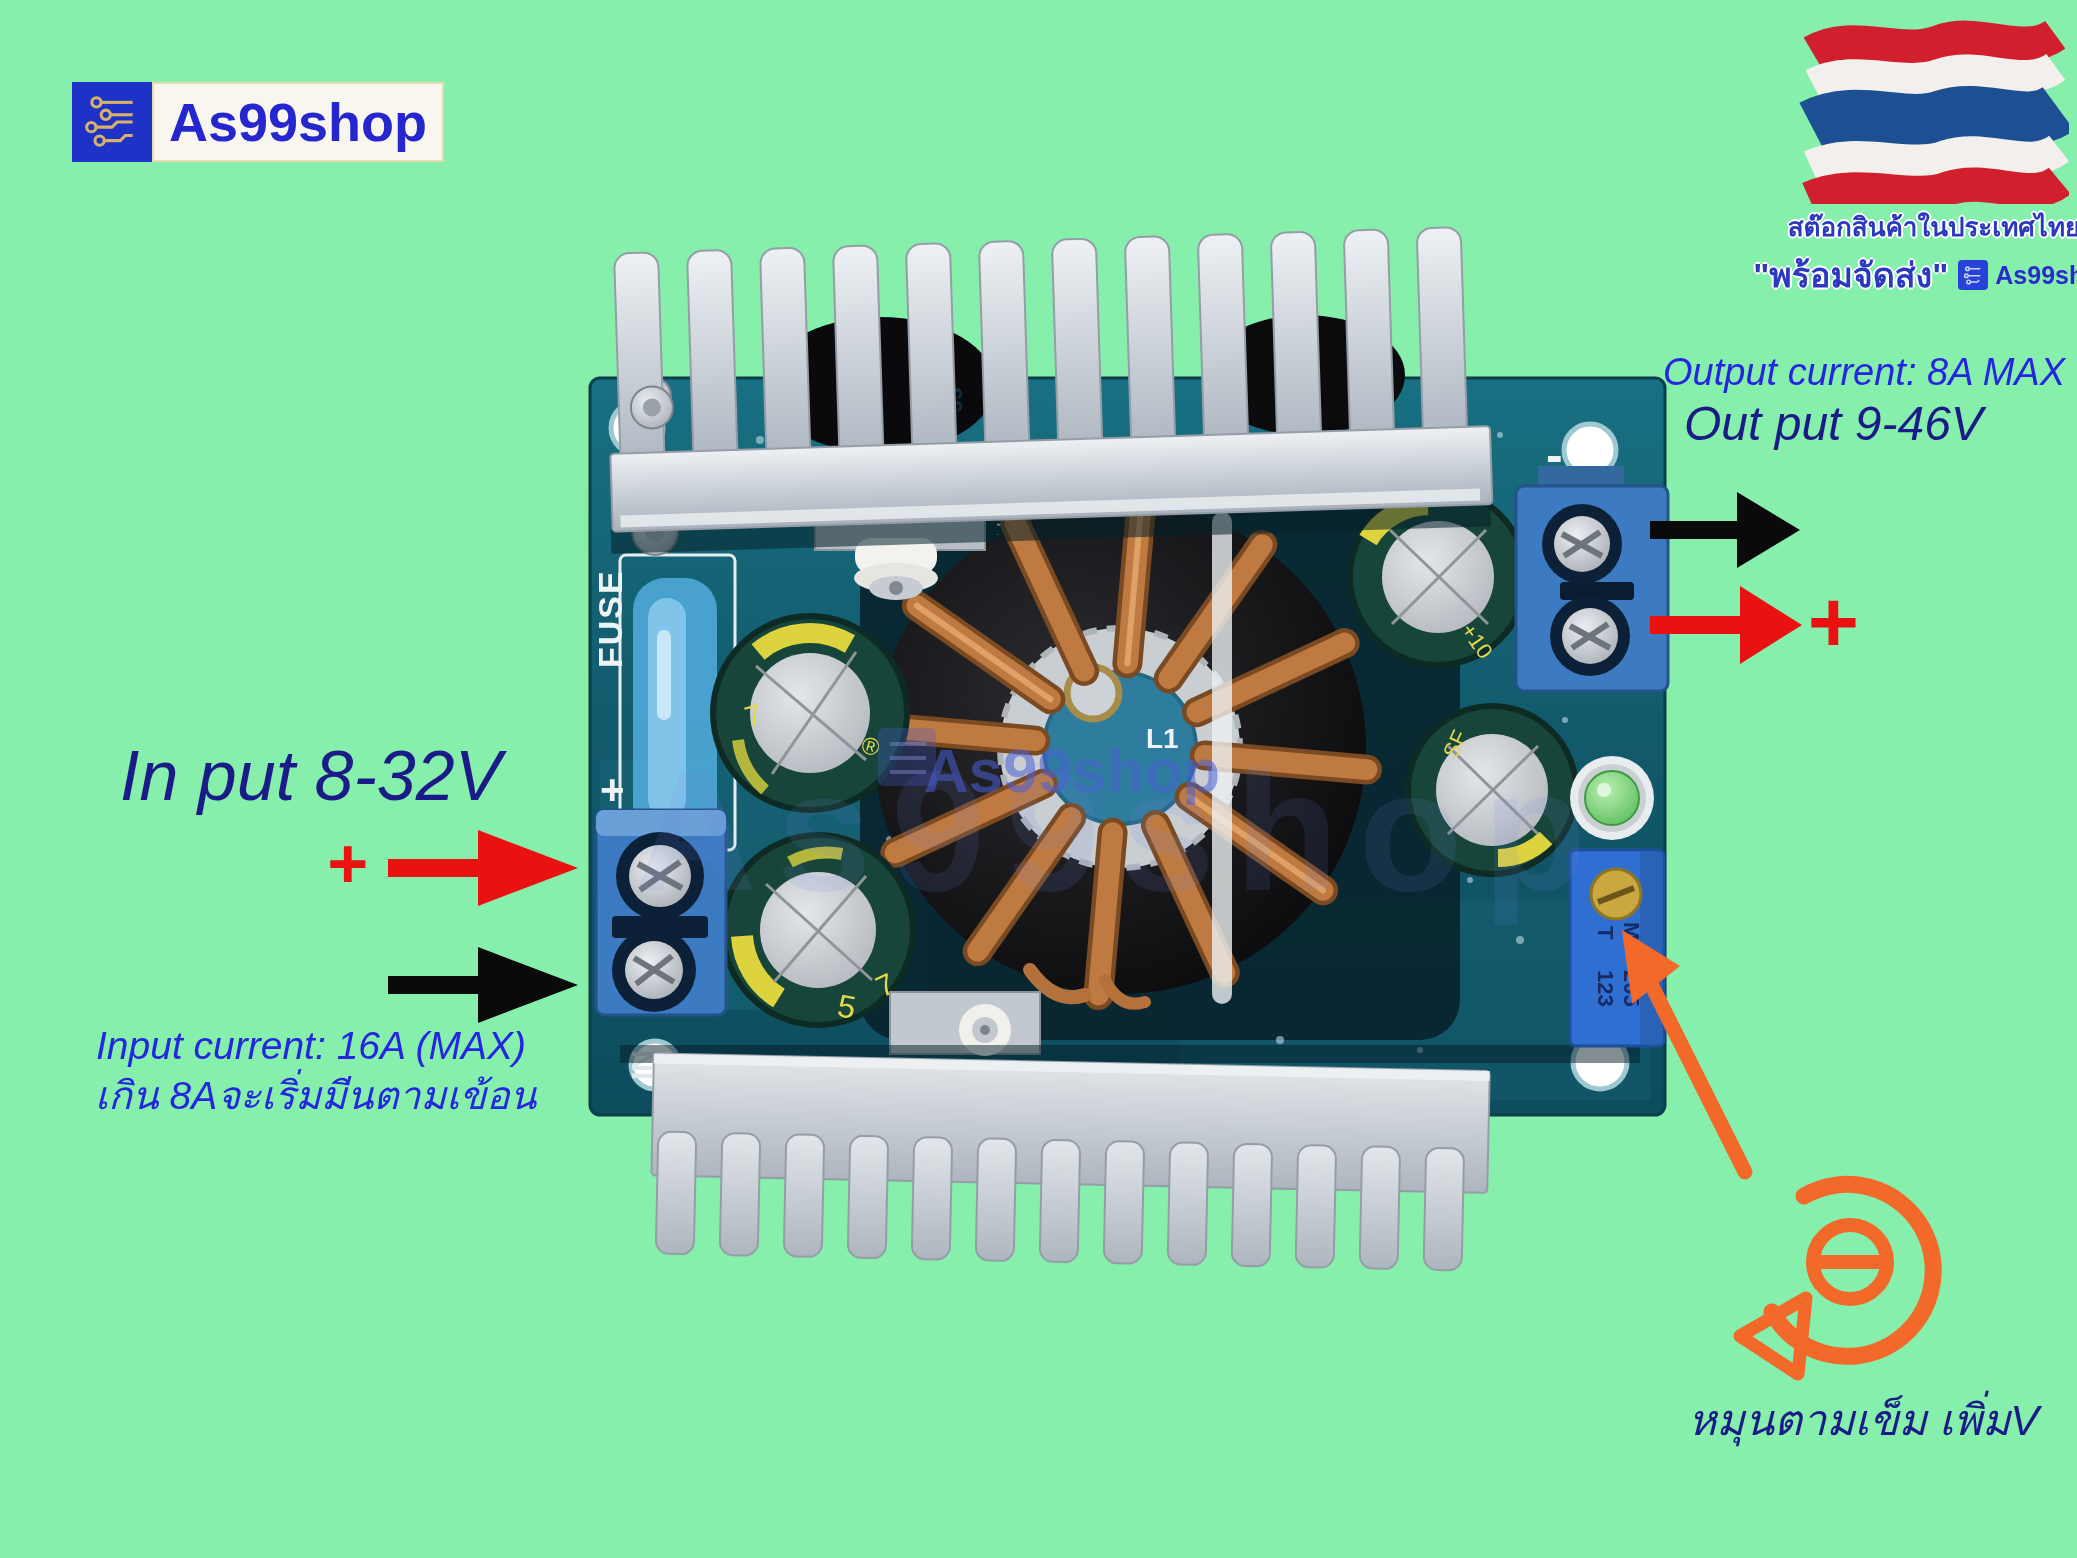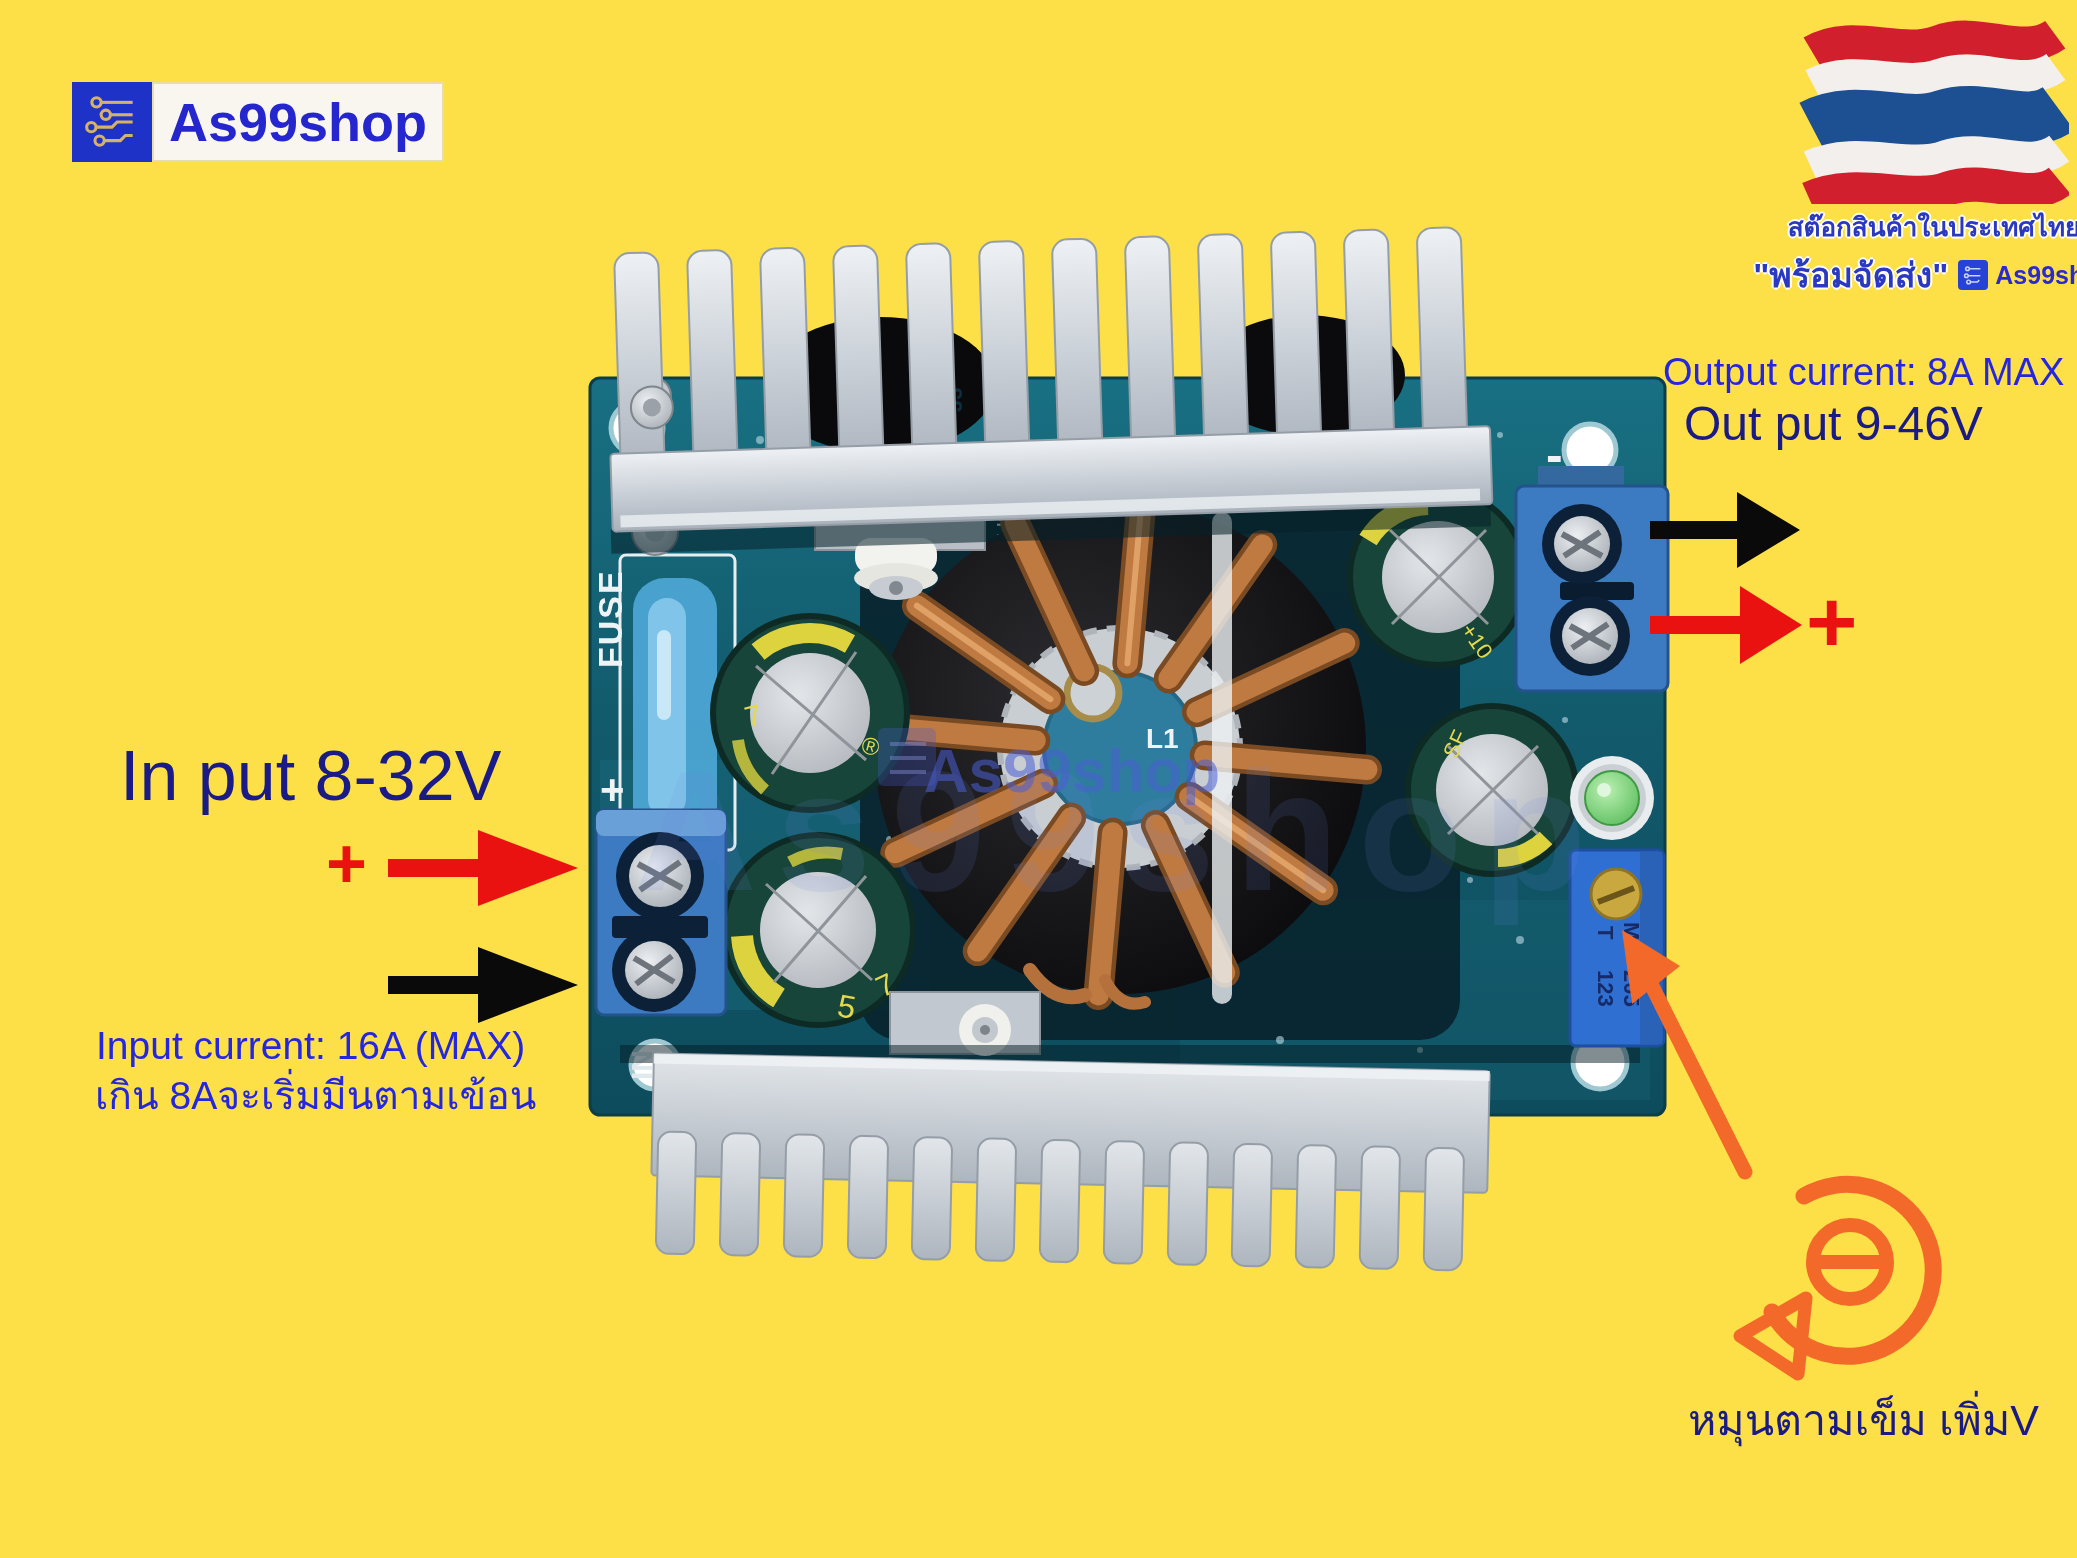--- a/index.html
+++ b/index.html
@@ -1,16 +1,16 @@
 <!DOCTYPE html>
 <html><head>
 <meta charset="utf-8">
 <style>
   html,body{margin:0;padding:0;background:#ffffff;}
-  #canvas{position:relative;width:2077px;height:1558px;background:#fde047;overflow:hidden;
+  #canvas{position:relative;width:2077px;height:1558px;background:#86efac;overflow:hidden;
           font-family:"Liberation Sans","DejaVu Sans",sans-serif;}
   svg{display:block;}
   svg text{font-family:"Liberation Sans","DejaVu Sans",sans-serif;}
 
   
   .logo-lockup{position:absolute;left:72px;top:82px;display:flex;align-items:stretch;}
   .logo-square{width:80px;height:80px;background:#1e32c8;display:flex;align-items:center;justify-content:center;}
   .logo-labelbox{width:288px;height:76px;background:#f8f6ef;border:2px solid #e7dcae;
                  display:flex;align-items:center;justify-content:center;}
   .logo-text{font-size:54px;font-weight:bold;color:#2626cf;letter-spacing:0px;}
@@ -20,21 +20,21 @@
   .badge-line1{margin-top:2px;font-size:26px;font-weight:bold;color:#2b39c0;white-space:nowrap;
                text-shadow:-2px 0 #fff,2px 0 #fff,0 -2px #fff,0 2px #fff,-1px -1px #fff,1px 1px #fff,-1px 1px #fff,1px -1px #fff;}
   .badge-line2{margin-top:1px;display:flex;align-items:center;white-space:nowrap;}
   .badge-quote{font-size:34px;font-weight:bold;color:#2b39c0;
                text-shadow:-2px 0 #fff,2px 0 #fff,0 -2px #fff,0 2px #fff;}
   .badge-minilogo{width:30px;height:30px;background:#2742d6;border-radius:4px;margin:0 7px 0 10px;
                   display:flex;align-items:center;justify-content:center;}
   .badge-brand{font-size:25px;font-weight:bold;color:#2a2ad0;}
 
   
-  .ann{position:absolute;white-space:nowrap;line-height:1.05;}
+  .ann{position:absolute;white-space:nowrap;line-height:1.05;font-style:italic;}
   .ann-blue{color:#2526e0;}
   .ann-navy{color:#1a1b86;}
   .ann-red{color:#ea1111;}
   .t-out-current{left:1663px;top:353px;font-size:38px;}
   .t-out-v{left:1684px;top:399px;font-size:48px;}
   .t-in-v{left:120px;top:740px;font-size:70px;}
   .t-in-current{left:76px;top:1026px;font-size:39px;margin-left:20px;}
   .t-heat{left:95px;top:1076px;font-size:39px;}
   .t-pot{left:1688px;top:1398px;font-size:43px;}
   .t-plus-out{left:1806px;top:576px;font-size:88px;font-weight:bold;}

